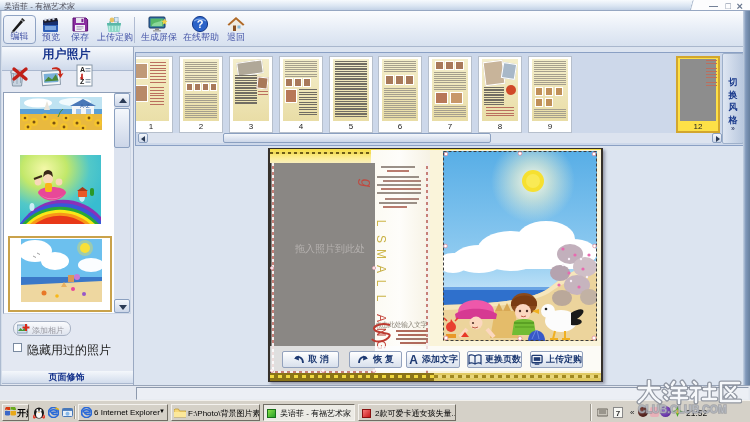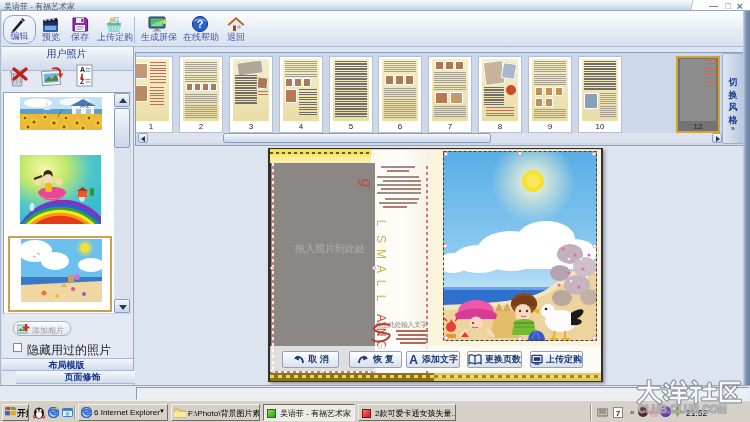--- a/index.html
+++ b/index.html
@@ -10,24 +10,24 @@
 #titlebar{position:absolute;left:0;top:0;width:750px;height:11px;background:linear-gradient(#f7fafd,#dde7f3 55%,#c3d2e6);border-bottom:1px solid #96a7c2}
 #titletx{position:absolute;left:4px;top:1px;font-size:8px;color:#4a4a55}
 #tbcorner{position:absolute;right:0;top:0;width:58px;height:10px;background:#fdfdfe}
 #tbslant{position:absolute;right:51px;top:0;width:14px;height:10px;background:linear-gradient(105deg,rgba(0,0,0,0) 45%,#aab8cc 48%,#fdfdfe 55%)}
 .wbtn{position:absolute;top:1px;font-size:9px;color:#6a7890;font-weight:bold;font-family:"Liberation Sans",sans-serif}
 
 #toolbar{position:absolute;left:0;top:11px;width:750px;height:36px;background:linear-gradient(#fbfcfe,#e4ebf5 60%,#d7e1ef);border-bottom:1px solid #a9b7cd}
 .tbtn{position:absolute;top:4px;height:29px;text-align:center}
 .tbtn .lbl{position:absolute;bottom:0;width:100%;font-size:9px;color:#4656a8;white-space:nowrap}
 .tico{position:absolute;top:0;left:50%;transform:translateX(-50%)}
-#btn-edit{left:3px;width:33px;background:linear-gradient(#f3f6fb,#e2e9f4);border:1px solid #8fa3c4;border-radius:10px}
+#btn-edit{left:3px;width:33px;background:linear-gradient(#f3f6fb,#e2e9f4);border:1px solid #8fa3c4;border-radius:4px}
 
 #lpanel{position:absolute;left:0;top:47px;width:134px;height:338px;background:#e3e8f2;border-right:1px solid #9aa9c2}
-#lphead{position:absolute;left:0;top:0;width:133px;height:24px;background:linear-gradient(#f5f8fc,#cfdaeb);border-bottom:1px solid #aab8cf;text-align:center;font-size:10px;font-weight:normal;color:#16338c;line-height:14px}
+#lphead{position:absolute;left:0;top:0;width:133px;height:24px;background:linear-gradient(#f5f8fc,#cfdaeb);border-bottom:1px solid #aab8cf;text-align:center;font-size:12px;font-weight:bold;color:#16338c;line-height:14px}
 #plist{position:absolute;left:3px;top:45px;width:128px;height:222px;background:#fff;border:1px solid #8f9fb8;border-right-color:#cfd8e6;border-bottom-color:#cfd8e6}
 .pcard{position:absolute;left:4px;width:104px;background:#fff}
 
 .sb{background:#dce3ef}
 .sbtn{position:absolute;background:linear-gradient(#f4f7fb,#ccd6e8);border:1px solid #8ba0c0;border-radius:2px}
 .arr{position:absolute;width:0;height:0}
 
 #strip{position:absolute;left:135px;top:52px;width:611px;height:94px;background:#cdd8ea;border:1px solid #8aa0c4;border-right:none;overflow:hidden}
 .txl{position:absolute;background:repeating-linear-gradient(180deg,#a59f8d 0 1px,rgba(0,0,0,0) 1px 2.1px)}
 .txd{position:absolute;background:repeating-linear-gradient(180deg,#716d63 0 1.3px,rgba(0,0,0,0) 1.3px 2.5px)}
@@ -282,22 +282,21 @@
             <rect x="0" y="1" width="10" height="8" fill="#cfe0ee" stroke="#7890a8" stroke-width=".8"></rect>
             <path d="M1 7 l2.5-3 2 2 2-2.5 1.5 3.5 Z" fill="#4a9838"></path>
             <path d="M9 0 v7 M5.5 3.5 h7" stroke="#d82818" stroke-width="2"></path>
           </svg>
       <span style="position:absolute;left:18px;top:3px;font-size:8px;color:#9a9aa2">添加相片</span>
     </div>
 
     <div class="abs" style="left:13px;top:296px;width:9px;height:9px;background:#fff;border:1px solid #7a8aa0"></div>
     <div class="abs" style="left:27px;top:295px;font-size:12px;color:#222">隐藏用过的照片</div>
 
-    <div class="abs" style="left:0;top:311px;width:133px;height:13px;background:linear-gradient(#f4f7fb,#d2dcec);border-top:1px solid #aab8cf;border-bottom:1px solid #aab8cf;text-align:center;font-size:9px;font-weight:bold;color:#16338c;line-height:13px">布局模版</div>
-    <div class="abs" style="left:16px;top:324px;width:133px;height:13px;background:linear-gradient(#f4f7fb,#d2dcec);border-bottom:1px solid #aab8cf;text-align:center;font-size:9px;font-weight:bold;color:#16338c;line-height:13px">页面修饰</div>
+    <div class="abs" style="left:0;top:324px;width:133px;height:13px;background:linear-gradient(#f4f7fb,#d2dcec);border-bottom:1px solid #aab8cf;text-align:center;font-size:9px;font-weight:bold;color:#16338c;line-height:13px">页面修饰</div>
   </div>
   <div id="strip">
     <div class="fcard" style="left:-7px">
           <div class="fpg" style="background:linear-gradient(#f6efc8,#eadfa8)">
             <div class="ph" style="left:2px;top:4px;width:13px;height:16px;background:#c09a78"></div>
             <div class="ph" style="left:2px;top:26px;width:13px;height:17px;background:#b88a68"></div>
             <div class="txr" style="left:17px;top:3px;width:16px;height:22px"></div>
             <div class="txr" style="left:17px;top:28px;width:14px;height:18px"></div>
           </div>
           <div class="fnum">1</div>
@@ -376,29 +375,21 @@
             <div class="txl" style="left:2px;top:2px;width:32px;height:24px"></div>
             <div class="ph" style="left:3px;top:28px;width:8px;height:9px;background:#c09058"></div>
             <div class="ph" style="left:13px;top:28px;width:8px;height:9px;background:#c09058"></div>
             <div class="ph" style="left:23px;top:28px;width:8px;height:9px;background:#c09058"></div>
             <div class="ph" style="left:3px;top:39px;width:8px;height:9px;background:#c09058"></div>
             <div class="ph" style="left:13px;top:39px;width:8px;height:9px;background:#c09058"></div>
             <div class="txl" style="left:2px;top:50px;width:32px;height:9px"></div>
           </div>
           <div class="fnum">9</div>
         </div>
-    <div class="fcard" style="left:442px">
-          <div class="fpg">
-            <div class="txd" style="left:2px;top:2px;width:32px;height:30px"></div>
-            <div class="ph" style="left:2px;top:34px;width:14px;height:16px;background:#88a0b8"></div>
-            <div class="txl" style="left:18px;top:34px;width:16px;height:24px"></div>
-          </div>
-          <div class="fnum">10</div>
-        </div>
-    <div class="fcard" style="left:540px;border:2px solid #d2a62e;background:#737373">
+    <div class="fcard" style="left:540px;border:2px solid #d2a62e;background:#fde047">
           <div class="fpg" style="left:2px;top:1px;background:#8d8d8d"></div>
           <div class="txr" style="left:28px;top:2px;width:11px;height:28px"></div>
           <div class="fnum" style="bottom:0">12</div>
         </div>
     <div id="swbar">
           <div style="padding-top:22px">切<br>换<br>风<br>格</div>
           <div style="font-size:7px;line-height:6px;color:#44507a">»</div>
         </div>
 
     <div class="abs sb" style="left:2px;top:80px;width:584px;height:10px"></div>

